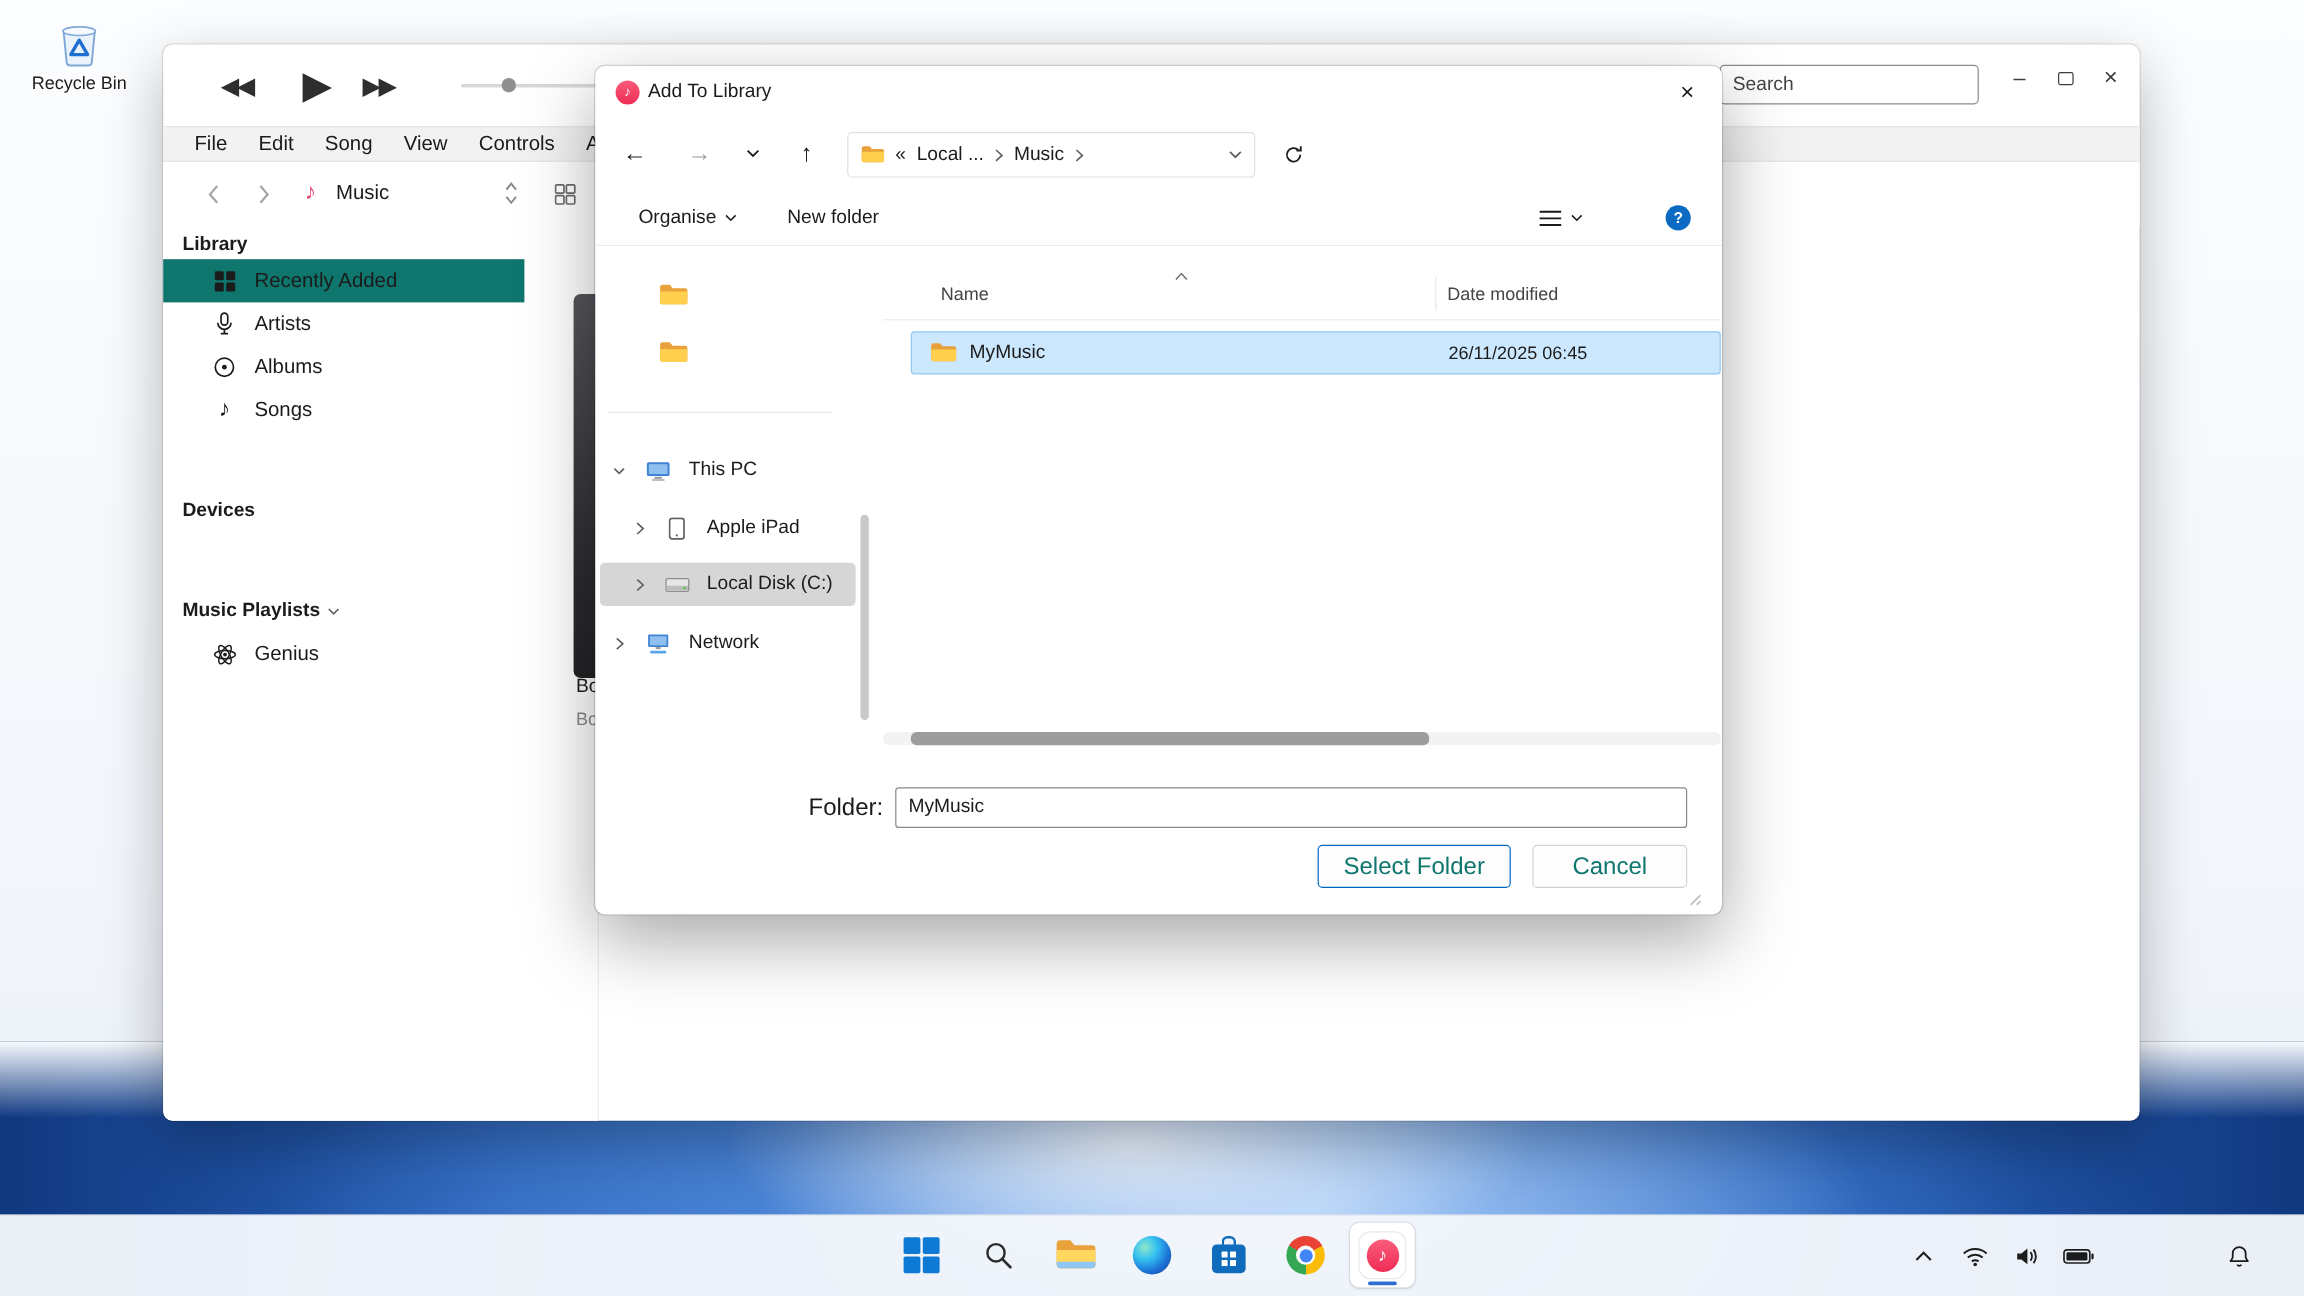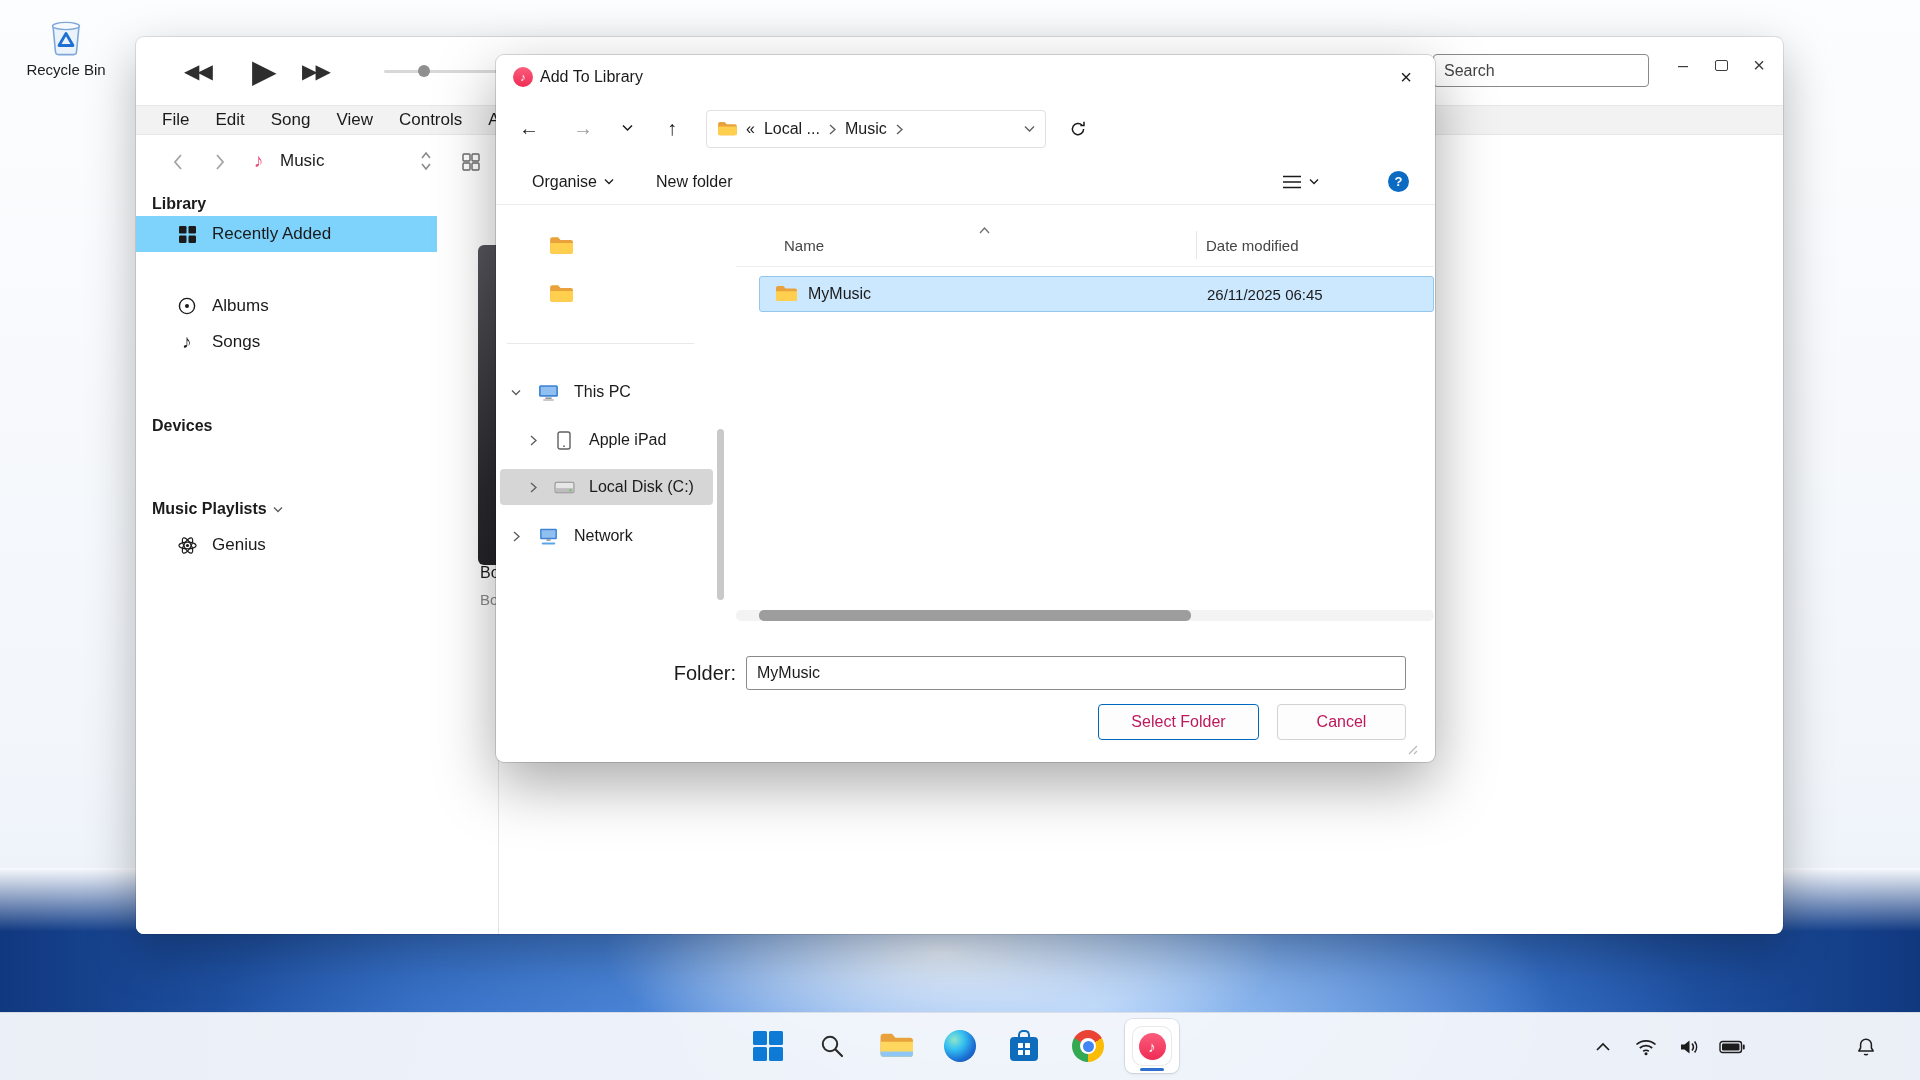--- a/index.html
+++ b/index.html
@@ -47,21 +47,21 @@
   .mw-navbar{position:absolute;left:0;top:98px;right:0;height:54px;background:#fff}
   .nav-chev{position:absolute;top:18px;color:#a3a3a3}
   .sel-note{position:absolute;left:118px;top:15px;font-size:19px;color:#e8486f}
   .sel-label{position:absolute;left:144px;top:16px;font-size:17px;color:#1b1b1b}
   .sel-step{position:absolute;left:284px;top:15px;color:#8a8a8a}
   .grid-ic{position:absolute;left:326px;top:18px;color:#6a6a6a}
 
   .mw-sidebar{position:absolute;left:0;top:152px;width:363px;bottom:0;background:#fff;border-right:1px solid #e4e4e4;border-radius:0 0 0 8px}
   .sb-header{position:absolute;left:16px;font-size:16px;font-weight:700;color:#1b1b1b;display:flex;align-items:center;gap:6px}
   .sb-row{position:absolute;left:0;width:301px;height:36px;display:flex;align-items:center;padding-left:39px;gap:13px;font-size:17px;color:#1b1b1b}
-  .sb-row.sel{background:#7dd3fc}
+  .sb-row.sel{background:#0f766e}
   .sb-row .ic{width:24px;display:flex;justify-content:center;align-items:center}
   .sb-chev{position:absolute;left:10px;color:#6a6a6a}
 
   .album-card{position:absolute;left:342px;top:208px;width:230px;height:320px;border-radius:6px;
       background:linear-gradient(160deg,#55555c 0%,#2b2b2f 60%,#1d1d20 100%)}
   .album-title{position:absolute;left:344px;top:527px;font-size:16px;color:#1b1b1b;width:220px}
   .album-sub{position:absolute;left:344px;top:554px;font-size:15px;color:#8a8a8a;width:220px}
 
   
   .dlg{position:absolute;left:496px;top:55px;width:939px;height:707px;background:#fff;border-radius:8px;
@@ -100,21 +100,21 @@
   .col-div{position:absolute;top:8px;width:1px;height:28px;background:#e6e6e6}
   .file-row{position:absolute;left:263px;top:221px;width:675px;height:36px;background:#cce8ff;border:1px solid #93c7ef;
       border-radius:3px;display:flex;align-items:center;padding-left:15px;gap:11px;font-size:16px;color:#1b1b1b}
   .file-date{position:absolute;left:447px;font-size:15px;color:#1b1b1b}
   .hscroll-track{position:absolute;left:240px;top:555px;width:698px;height:11px;background:#f3f3f3;border-radius:5px}
   .hscroll-thumb{position:absolute;left:263px;top:555px;width:432px;height:11px;background:#9d9d9d;border-radius:5px}
 
   .f-label{position:absolute;left:110px;top:601px;width:130px;height:34px;line-height:34px;text-align:right;font-size:20px}
   .f-input{position:absolute;left:250px;top:601px;width:660px;height:34px;border:1px solid #8a8a8a;border-radius:3px;
       padding:0 10px;font-size:16px;font-family:"Liberation Sans",sans-serif;color:#1b1b1b;outline:none}
-  .dlg-btn{position:absolute;top:649px;height:36px;border-radius:4px;background:#fdfdfd;font-size:16px;color:#be185d;
+  .dlg-btn{position:absolute;top:649px;height:36px;border-radius:4px;background:#fdfdfd;font-size:20px;color:#0f766e;
       display:flex;align-items:center;justify-content:center;font-family:"Liberation Sans",sans-serif}
   .btn-select{left:602px;width:161px;border:1px solid #0067c0}
   .btn-cancel{left:781px;width:129px;border:1px solid #d2d2d2}
   .grip{position:absolute;left:908px;top:686px;color:#bdbdbd}
 
   
   .taskbar{position:absolute;left:0;top:1012px;width:1920px;height:68px;background:rgba(243,246,251,.97);
       border-top:1px solid rgba(110,125,150,.18);z-index:60}
   .tb-center{position:absolute;left:50%;top:6px;transform:translateX(-50%);display:flex;gap:10px}
   .tb-btn{width:54px;height:54px;border-radius:8px;display:flex;align-items:center;justify-content:center;position:relative}
@@ -216,20 +216,30 @@
       <span class="ic">
         <svg width="19" height="19" viewBox="0 0 19 19">
           <rect x="1" y="1" width="7.5" height="7.5" rx="1.2" fill="#1b1b1b"></rect>
             <rect x="10.5" y="1" width="7.5" height="7.5" rx="1.2" fill="#1b1b1b"></rect>
           <rect x="1" y="10.5" width="7.5" height="7.5" rx="1.2" fill="#1b1b1b"></rect>
             <rect x="10.5" y="10.5" width="7.5" height="7.5" rx="1.2" fill="#1b1b1b"></rect>
         </svg>
       </span>
       <span>Recently Added</span>
     </div>
+    <div class="sb-row" style="top:63px">
+      <span class="ic">
+        <svg width="16" height="20" viewBox="0 0 16 20">
+          <rect x="5.2" y="1" width="5.6" height="10" rx="2.8" fill="none" stroke="#1b1b1b" stroke-width="1.4"></rect>
+          <path d="M2.5 9 a5.5 5.5 0 0 0 11 0" fill="none" stroke="#1b1b1b" stroke-width="1.4"></path>
+          <path d="M8 14.5 V18 M5 18 h6" fill="none" stroke="#1b1b1b" stroke-width="1.4"></path>
+        </svg>
+      </span>
+      <span>Artists</span>
+    </div>
     <div class="sb-row" style="top:99px">
       <span class="ic">
         <svg width="20" height="20" viewBox="0 0 20 20">
           <circle cx="10" cy="10" r="7.6" fill="none" stroke="#1b1b1b" stroke-width="1.4"></circle>
           <circle cx="10" cy="10" r="2" fill="#1b1b1b"></circle>
         </svg>
       </span>
       <span>Albums</span>
     </div>
     <div class="sb-row" style="top:135px">

